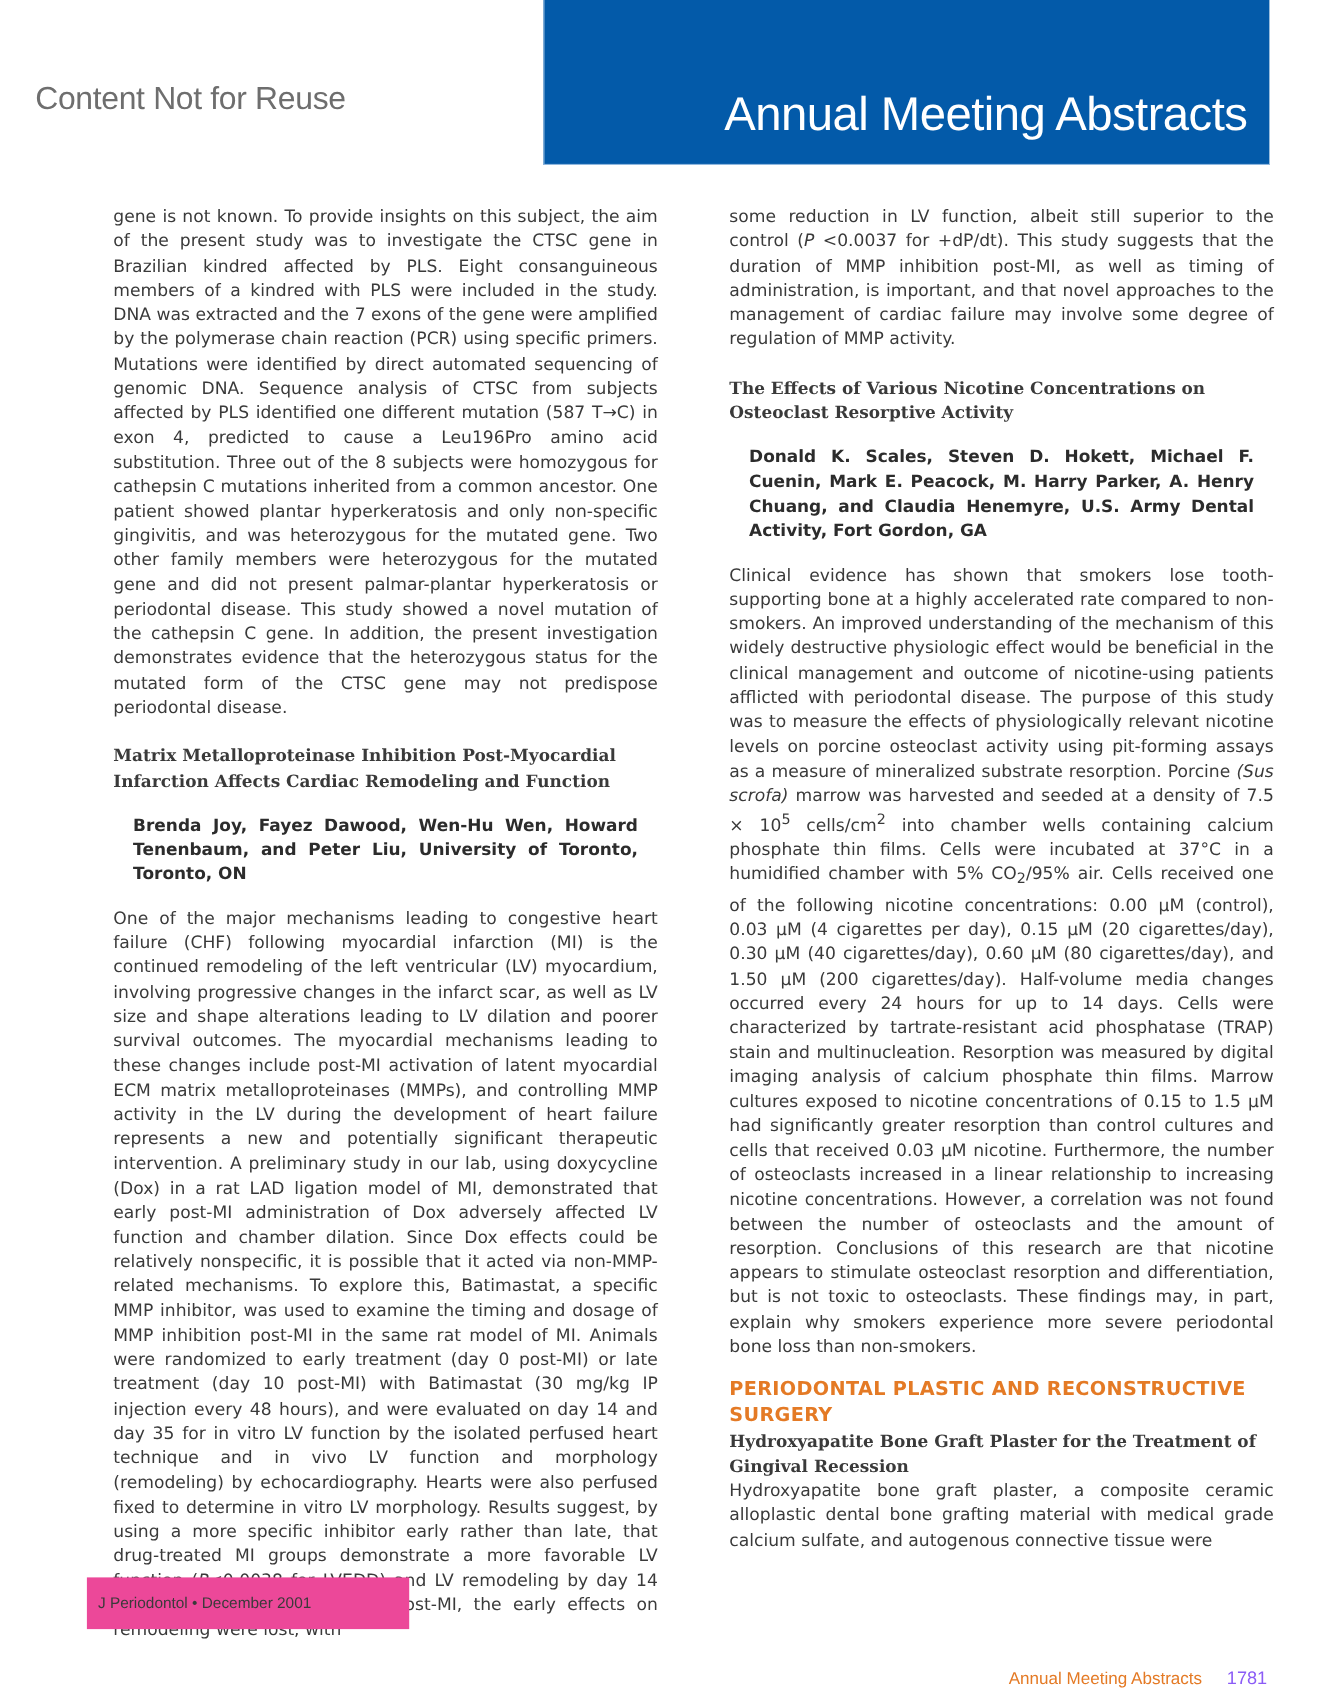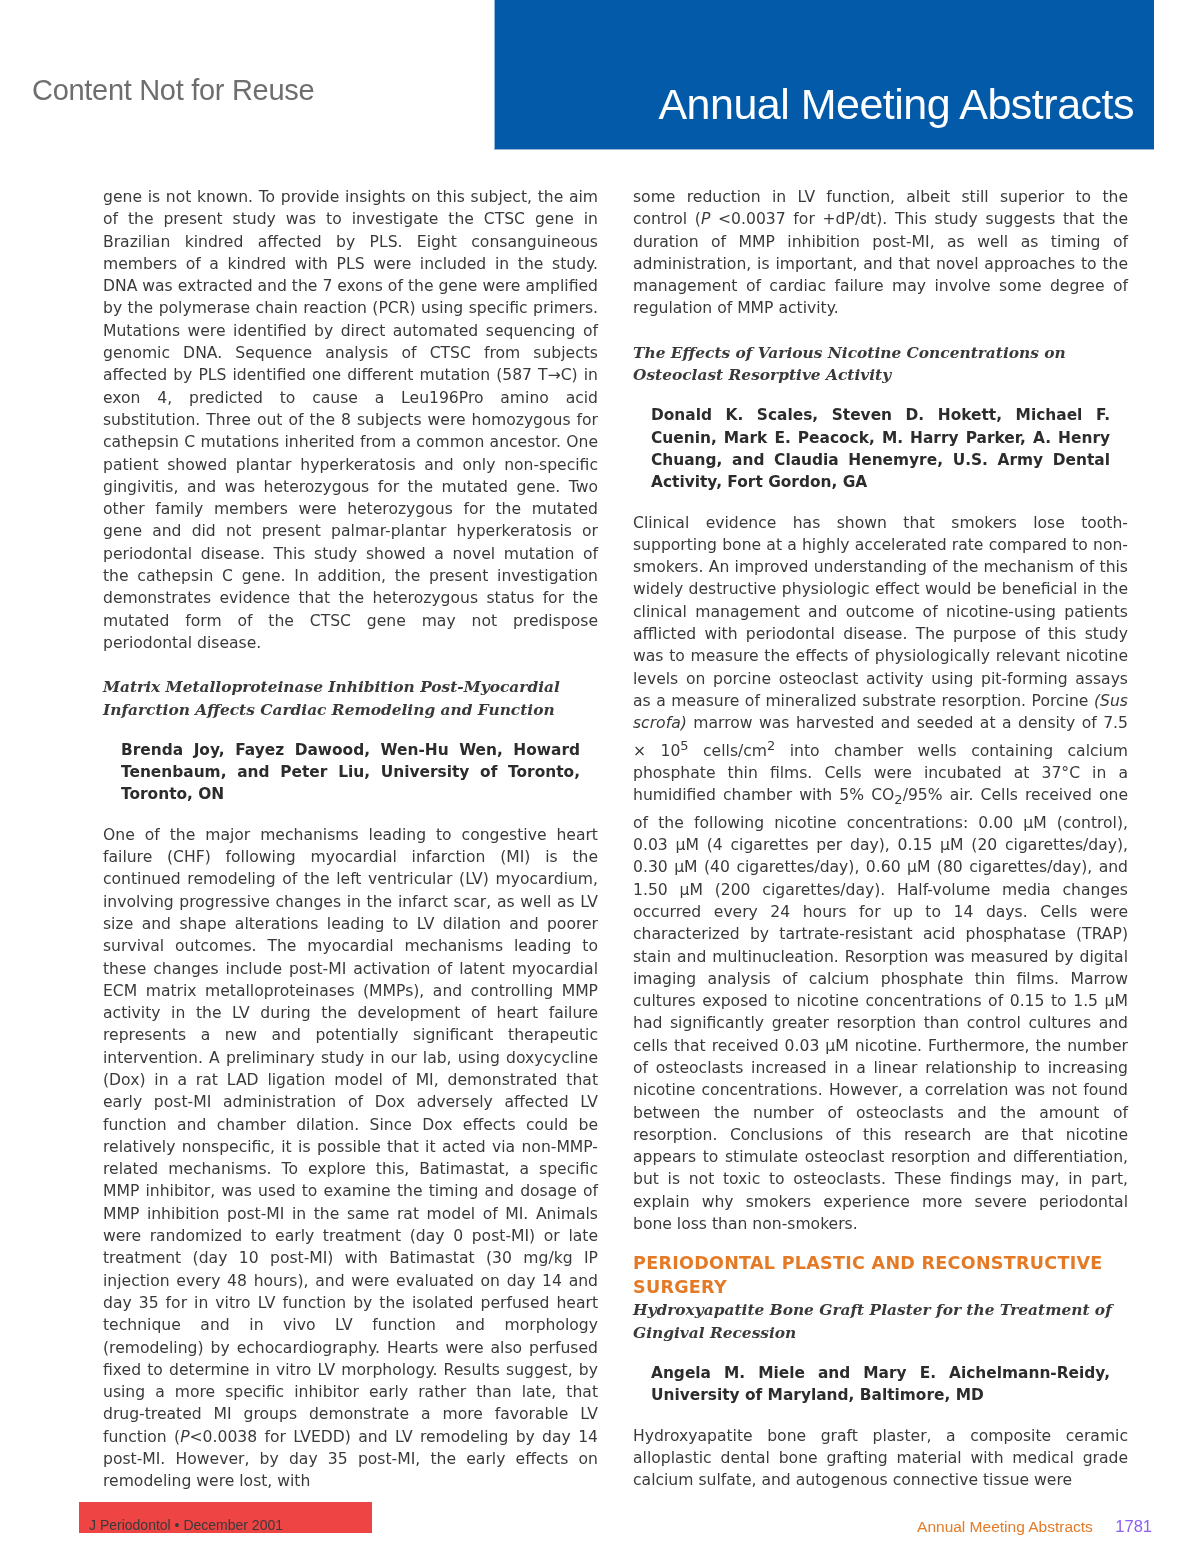--- a/index.html
+++ b/index.html
@@ -21,38 +21,38 @@
     .header-title {
       position: absolute; right: 20px; top: 80px;
       font-family: "Liberation Sans", sans-serif; font-size: 43px; color: #ffffff;
       font-weight: normal; letter-spacing: -0.5px; white-space: nowrap;
     }
     .col {
       position: absolute; top: 186px; width: 495px;
       font-size: 15.6px; line-height: 22.3px;
     }
     .col-left { left: 103px; }
-    .col-right { left: 633px; }
+    .col-right { left: 663px; }
     p { margin: 0; text-align: justify; }
     .abstract-title {
-      margin: 0; font-family: "DejaVu Serif", serif; font-style: italic; font-weight: bold;
+      margin: 0; font-family: "DejaVu Serif", serif; font-weight: bold;
       font-size: 15.4px; line-height: 22.3px; color: #3a3a3a;
     }
     .authors {
       margin: 18px; font-weight: bold; font-size: 15.4px; line-height: 22.3px; color: #2c2c2c;
       text-align: justify;
     }
     .gap { height: 22px; }
     .section-heading {
       margin: 0; color: #e47a25; font-weight: bold; font-size: 17.5px; line-height: 24px;
       letter-spacing: 0.3px;
     }
     .footer-box {
-      position: absolute; left: 79px; top: 1502px; width: 293px; height: 31px;
-      background: #ef4444;
+      position: absolute; left: 79px; top: 1434px; width: 293px; height: 47px;
+      background: #ec4899;
     }
     .footer-journal {
       position: absolute; left: 10px; top: 15px; font-size: 14px; color: #3a3a3a;
       font-family: "Liberation Sans", sans-serif; white-space: nowrap;
     }
     .footer-right {
       position: absolute; right: 48px; top: 1517px; white-space: nowrap;
       font-family: "Liberation Sans", sans-serif;
     }
     .footer-section { color: #e47a25; font-size: 15.5px; margin-right: 18px; }
@@ -78,21 +78,20 @@
 
 <div class="col col-right">
   <p><span>some reduction in LV function, albeit still superior to the control (</span><i class="it">P</i><span> &lt;0.0037 for +dP/dt). This study suggests that the duration of MMP inhibition post-MI, as well as timing of administration, is important, and that novel approaches to the management of cardiac failure may involve some degree of regulation of MMP activity.</span></p>
   <div class="gap"></div>
   <h3 class="abstract-title">The Effects of Various Nicotine Concentrations on Osteoclast Resorptive Activity</h3>
   <div class="authors">Donald K. Scales, Steven D. Hokett, Michael F. Cuenin, Mark E. Peacock, M. Harry Parker, A. Henry Chuang, and Claudia Henemyre, U.S. Army Dental Activity, Fort Gordon, GA</div>
   <p><span>Clinical evidence has shown that smokers lose tooth-supporting bone at a highly accelerated rate compared to non-smokers. An improved understanding of the mechanism of this widely destructive physiologic effect would be beneficial in the clinical management and outcome of nicotine-using patients afflicted with periodontal disease. The purpose of this study was to measure the effects of physiologically relevant nicotine levels on porcine osteoclast activity using pit-forming assays as a measure of mineralized substrate resorption. Porcine </span><i class="it">(Sus scrofa)</i><span> marrow was harvested and seeded at a density of 7.5 × 10</span><sup>5</sup><span> cells/cm</span><sup>2</sup><span> into chamber wells containing calcium phosphate thin films. Cells were incubated at 37°C in a humidified chamber with 5% CO</span><sub>2</sub><span>/95% air. Cells received one of the following nicotine concentrations: 0.00 µM (control), 0.03 µM (4 cigarettes per day), 0.15 µM (20 cigarettes/day), 0.30 µM (40 cigarettes/day), 0.60 µM (80 cigarettes/day), and 1.50 µM (200 cigarettes/day). Half-volume media changes occurred every 24 hours for up to 14 days. Cells were characterized by tartrate-resistant acid phosphatase (TRAP) stain and multinucleation. Resorption was measured by digital imaging analysis of calcium phosphate thin films. Marrow cultures exposed to nicotine concentrations of 0.15 to 1.5 µM had significantly greater resorption than control cultures and cells that received 0.03 µM nicotine. Furthermore, the number of osteoclasts increased in a linear relationship to increasing nicotine concentrations. However, a correlation was not found between the number of osteoclasts and the amount of resorption. Conclusions of this research are that nicotine appears to stimulate osteoclast resorption and differentiation, but is not toxic to osteoclasts. These findings may, in part, explain why smokers experience more severe periodontal bone loss than non-smokers.</span></p>
   <div class="gap" style="height:16px"></div>
   <h2 class="section-heading">PERIODONTAL PLASTIC AND RECONSTRUCTIVE SURGERY</h2>
   <h3 class="abstract-title">Hydroxyapatite Bone Graft Plaster for the Treatment of Gingival Recession</h3>
-  <div class="authors">Angela M. Miele and Mary E. Aichelmann-Reidy, University of Maryland, Baltimore, MD</div>
   <p>Hydroxyapatite bone graft plaster, a composite ceramic alloplastic dental bone grafting material with medical grade calcium sulfate, and autogenous connective tissue were</p>
 </div>
 
 <div class="footer-box">
   <div class="footer-journal">J Periodontol  •  December 2001</div>
 </div>
 <div class="footer-right">
   <span class="footer-section">Annual Meeting Abstracts</span>
   <span class="footer-page">1781</span>
 </div>

